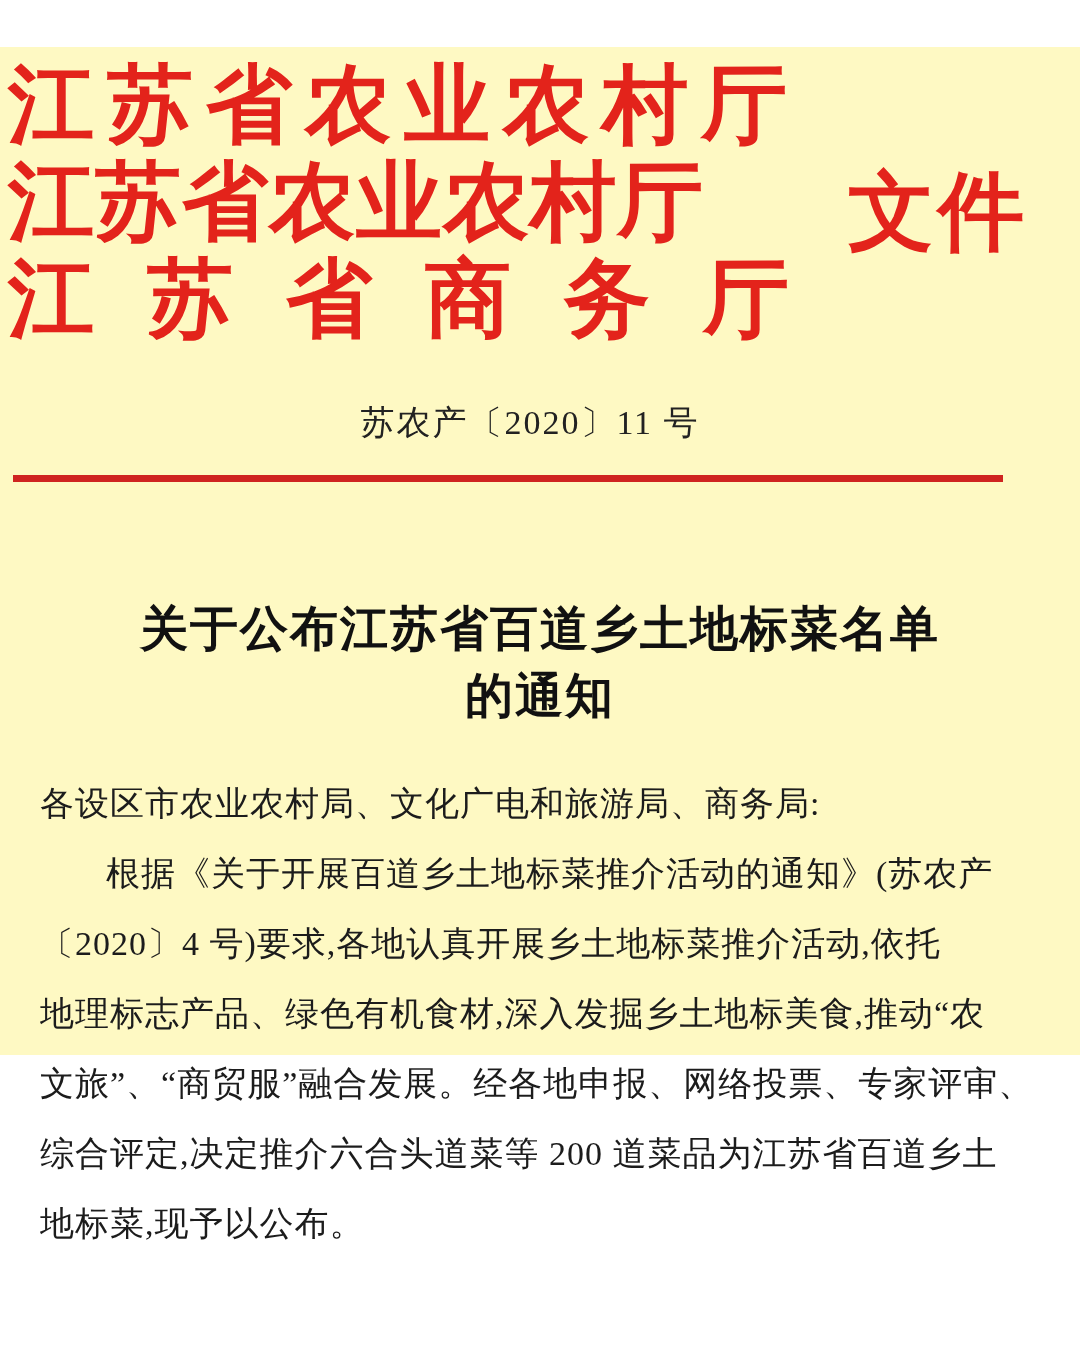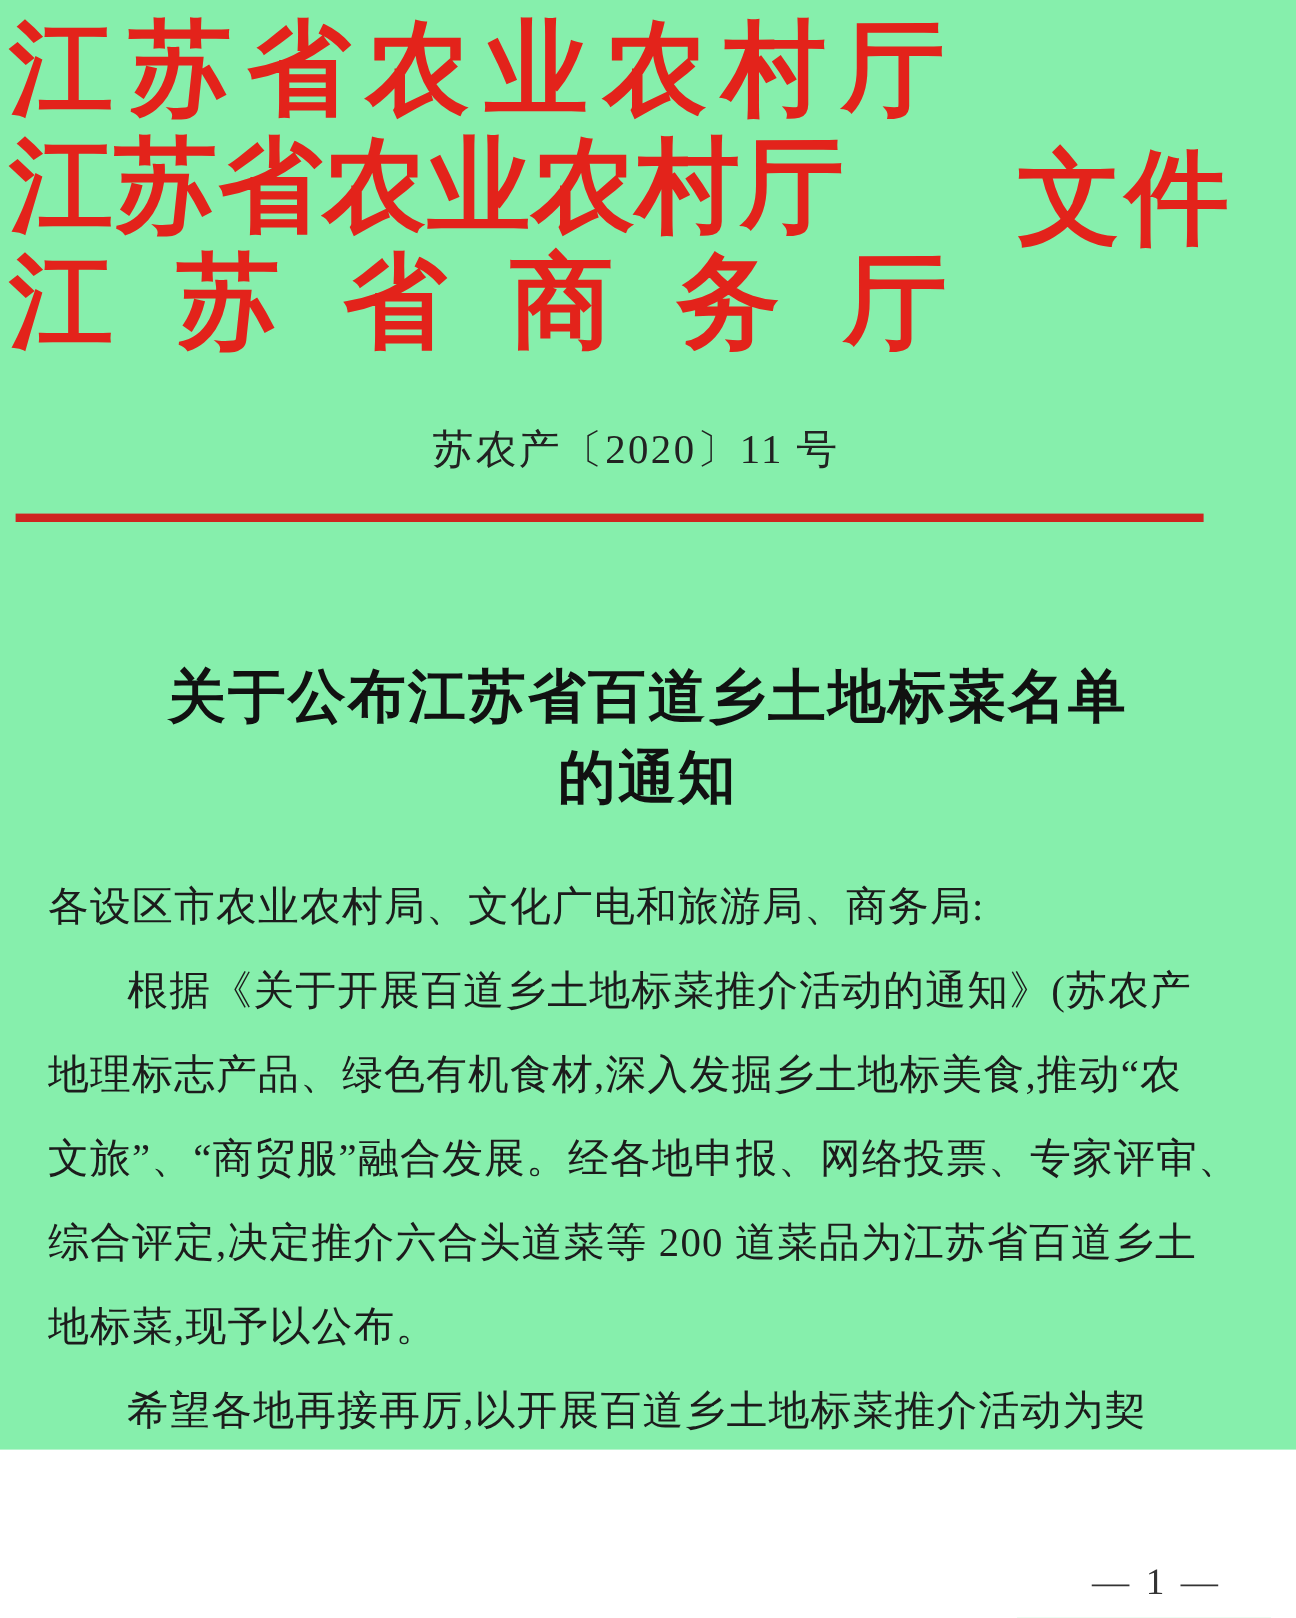--- a/index.html
+++ b/index.html
@@ -6,24 +6,25 @@
     margin: 0;
     padding: 0;
     background: #ffffff;
     width: 1080px;
     height: 1348px;
     overflow: hidden;
   }
   .page {
     position: relative;
     width: 1080px;
-    height: 1208px;
-    background: #86efac;
+    height: 1008px;
+    background: #fef9c3;
     font-family: "Liberation Serif", serif;
     color: #1c1c1c;
+    margin-top: 47px;
   }
 
   
   .letterhead {
     position: absolute;
     top: 10px;
     left: 8px;
     width: 1060px;
   }
   .issuer-col {
@@ -140,22 +141,22 @@
   <div class="red-rule"></div>
 
   <div class="title-block">
     <div>关于公布江苏省百道乡土地标菜名单</div>
     <div>的通知</div>
   </div>
 
   <div class="body-block">
     <div class="body-line">各设区市农业农村局、文化广电和旅游局、商务局:</div>
     <div class="body-line indent">根据《关于开展百道乡土地标菜推介活动的通知》(苏农产</div>
+    <div class="body-line">〔2020〕4 号)要求,各地认真开展乡土地标菜推介活动,依托</div>
     <div class="body-line">地理标志产品、绿色有机食材,深入发掘乡土地标美食,推动“农</div>
     <div class="body-line">文旅”、“商贸服”融合发展。经各地申报、网络投票、专家评审、</div>
     <div class="body-line">综合评定,决定推介六合头道菜等 200 道菜品为江苏省百道乡土</div>
     <div class="body-line">地标菜,现予以公布。</div>
-    <div class="body-line indent">希望各地再接再厉,以开展百道乡土地标菜推介活动为契</div>
   </div>
 
   <div class="page-number">— 1 —</div>
 
 </div>
 
 </body></html>

